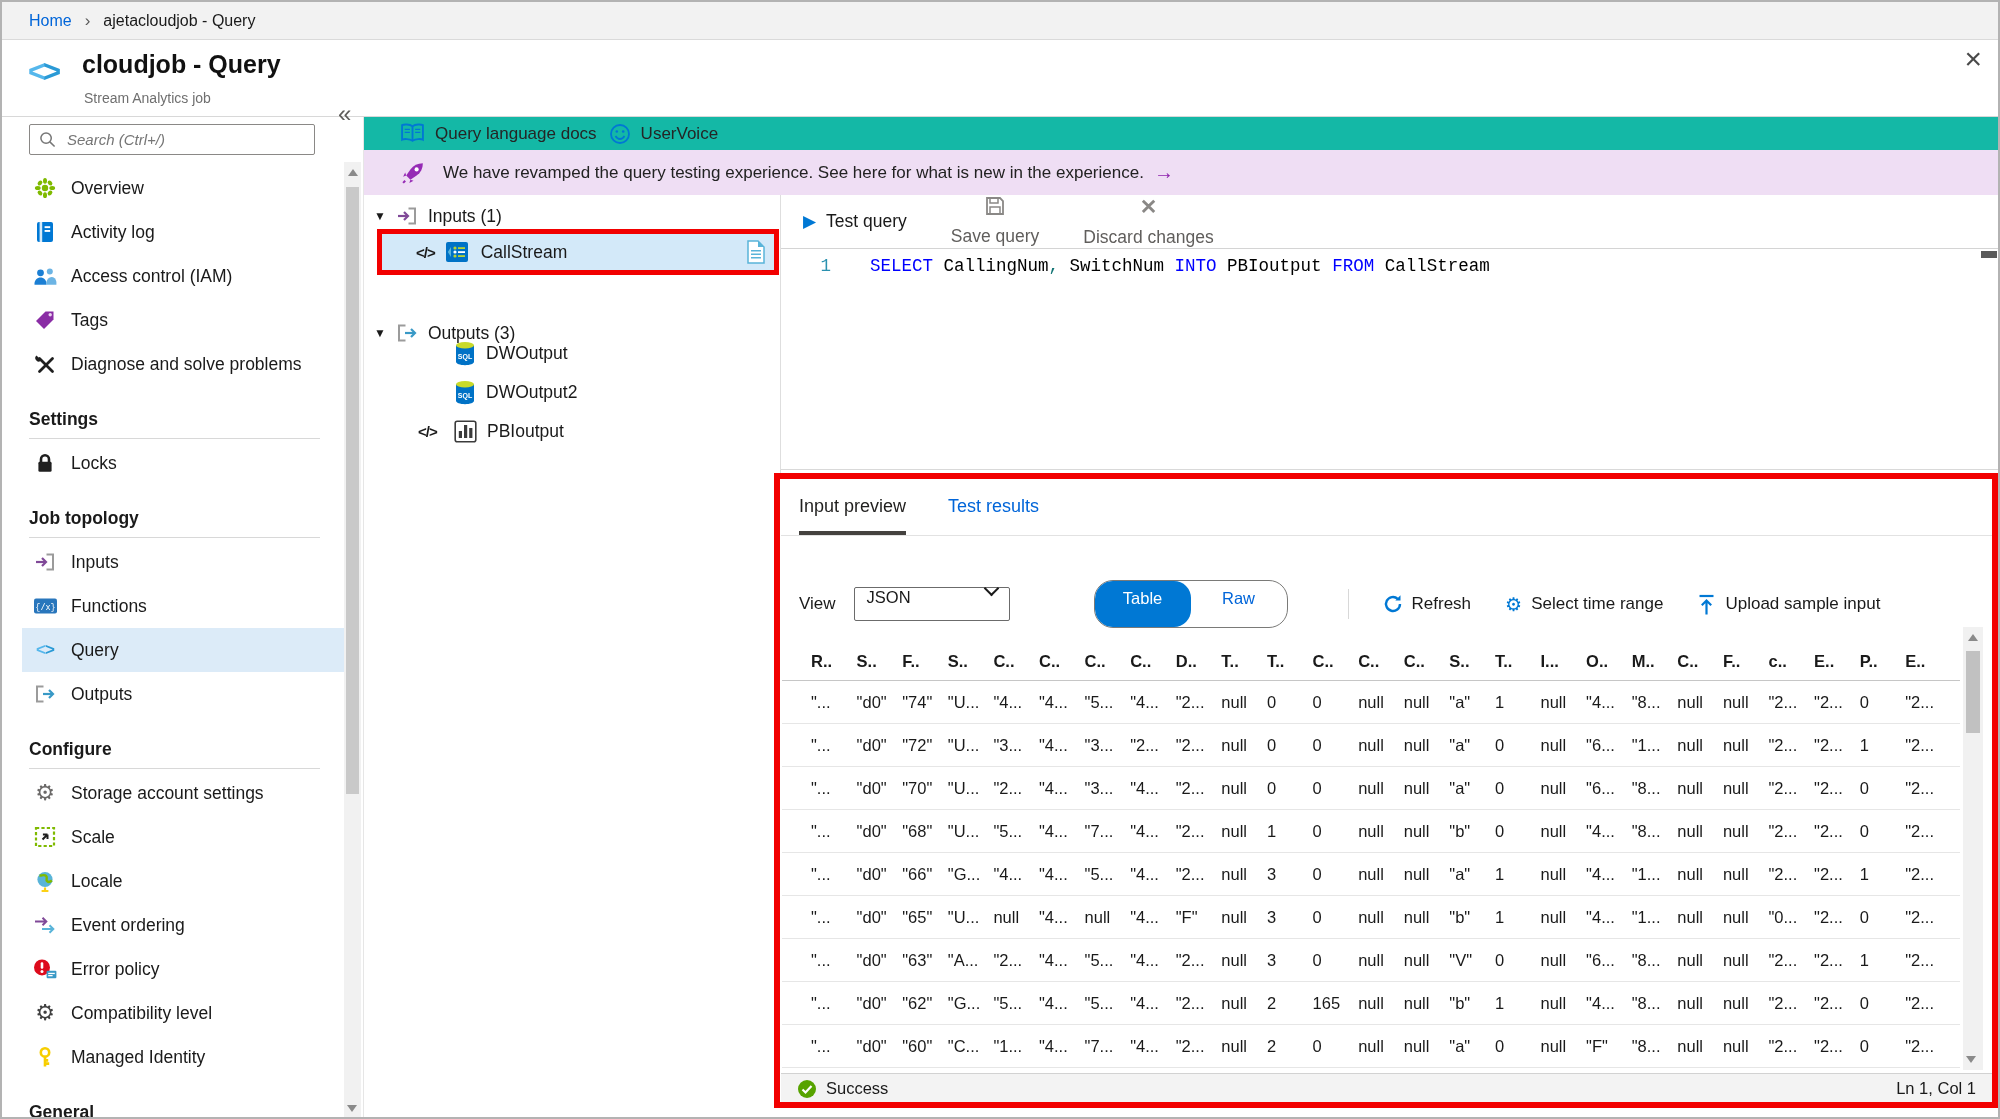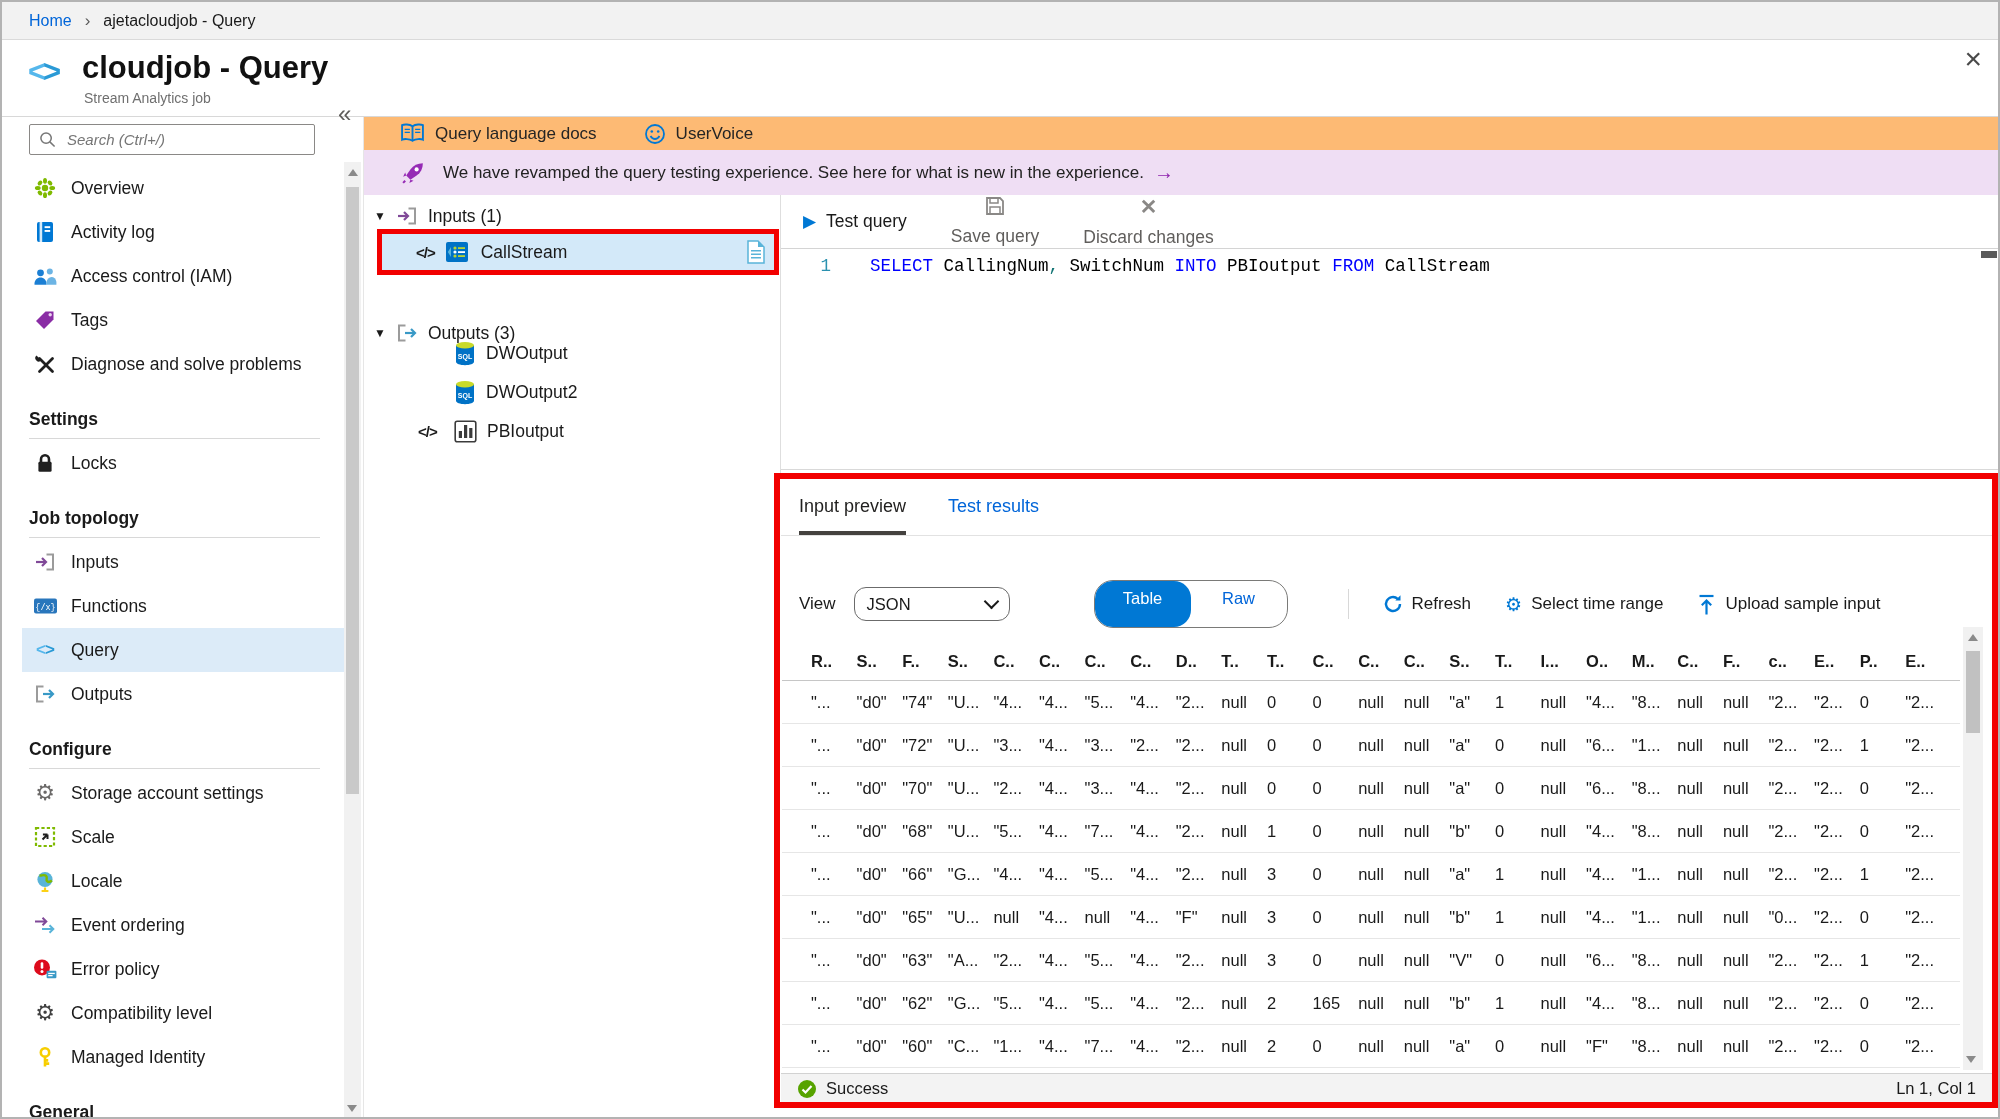--- a/index.html
+++ b/index.html
@@ -9,21 +9,21 @@
   .breadcrumb-bar{position:absolute;left:0;top:0;width:100%;height:38px;background:#f2f2f2;
         border-bottom:1px solid #dadada;display:flex;align-items:center;padding-left:27px;
         box-sizing:border-box;font-size:16px;}
   .bc-home{color:#0065d9;cursor:pointer;}
   .bc-sep{margin:0 13px;color:#5a5a5a;font-size:17px;}
   
   .hdr{position:absolute;left:0;top:38px;width:100%;height:77px;background:#fff;border-bottom:1px solid #d8d8d8;box-sizing:border-box;}
   .title-icon{position:absolute;left:26px;top:14px;font-size:31px;font-weight:700;letter-spacing:-3px;}
   .title-icon .lt{color:#55b7ec;}
   .title-icon .gt{color:#2a9ad6;}
-  .page-title{position:absolute;left:80px;top:10px;font-size:31px;font-weight:700;color:#111;}
+  .page-title{position:absolute;left:80px;top:10px;font-size:25px;font-weight:700;color:#111;}
   .page-subtitle{position:absolute;left:82px;top:50px;font-size:14px;color:#6f6f6f;}
   .close-btn{position:absolute;right:16px;top:2px;font-size:30px;color:#4a4a4a;cursor:pointer;font-weight:400;}
   
   .search-box{position:absolute;left:27px;top:122px;width:286px;height:31px;border:1px solid #8a8886;border-radius:2px;
         background:#fff;display:flex;align-items:center;padding:0 9px;box-sizing:border-box;}
   .search-box input{border:none;outline:none;flex:1;font-style:italic;font-size:15px;color:#333;margin-left:9px;
         font-family:inherit;background:transparent;}
   .search-box input::placeholder{color:#767676;font-style:italic;}
   .collapse{position:absolute;left:336px;top:100px;font-size:24px;color:#5f5d5b;cursor:pointer;line-height:1;}
   .sidebar-list{position:absolute;left:20px;top:164px;width:322px;}
@@ -39,22 +39,22 @@
   .q-ic .lt{color:#55b7ec;}.q-ic .gt{color:#2a9ad6;}
   
   .side-scroll{position:absolute;left:342px;top:160px;width:17px;height:957px;background:#f1f1f1;}
   .side-thumb{position:absolute;left:2px;top:25px;width:13px;height:607px;background:#c9c9c9;}
   .arr-up{width:0;height:0;border-left:5px solid transparent;border-right:5px solid transparent;
         border-bottom:7px solid #8a8a8a;margin:7px auto 0;}
   .arr-down{width:0;height:0;border-left:5px solid transparent;border-right:5px solid transparent;
         border-top:7px solid #8a8a8a;position:absolute;bottom:7px;left:3px;}
   .vline1{position:absolute;left:361px;top:115px;bottom:0;width:1px;background:#e6e6e6;}
   
-  .cmd-bar{position:absolute;left:362px;top:115px;width:1636px;height:33px;background:#fdba74;display:flex;
-        align-items:center;gap:47px;padding-left:36px;box-sizing:border-box;}
+  .cmd-bar{position:absolute;left:362px;top:115px;width:1636px;height:33px;background:#14b8a6;display:flex;
+        align-items:center;gap:12px;padding-left:36px;box-sizing:border-box;}
   .cmd-item{display:flex;align-items:center;gap:10px;font-size:17px;color:#252525;cursor:pointer;}
   .banner{position:absolute;left:362px;top:148px;width:1636px;height:45px;background:#efdef4;display:flex;
         align-items:center;padding-left:36px;box-sizing:border-box;font-size:17px;color:#222;}
   .banner .txt{margin-left:16px;}
   .banner .arrow{margin-left:10px;color:#8f23ad;font-weight:700;font-size:20px;}
   
   .vline2{position:absolute;left:778px;top:193px;height:281px;width:1px;background:#dedede;}
   .tree-row{position:absolute;display:flex;align-items:center;gap:10px;font-size:17.5px;cursor:pointer;}
   .tri{font-size:12px;color:#1a1a1a;}
   .callstream{position:absolute;left:375px;top:227px;width:402px;height:46px;box-sizing:border-box;
@@ -87,22 +87,22 @@
   
   .results-bg{position:absolute;left:777px;top:477px;width:1214px;height:624px;background:#fff;}
   .tabs{position:absolute;left:797px;top:479px;height:54px;display:flex;gap:42px;align-items:stretch;}
   .tab{font-size:18px;display:flex;align-items:center;cursor:pointer;border-bottom:4px solid transparent;box-sizing:border-box;}
   .tab.active{color:#201f1e;border-bottom-color:#44423f;}
   .tab.inactive{color:#0065d9;}
   .tabs-border{position:absolute;left:779px;top:533px;width:1211px;height:1px;background:#e2e2e2;}
   .events-msg{position:absolute;left:797px;top:551px;font-size:17px;color:#232323;}
   .controls{position:absolute;left:797px;top:583px;height:38px;display:flex;align-items:center;}
   .view-lbl{font-size:17px;}
-  .dropdown{margin-left:18px;width:156px;height:34px;border:1px solid #6b6b6b;border-radius:12px;display:flex;
-        align-items:center;justify-content:space-between;padding:0 12px;box-sizing:border-box;font-size:16.5px;cursor:pointer;background:#fff;}
+  .dropdown{margin-left:18px;width:156px;height:34px;border:1px solid #6b6b6b;border-radius:2px;display:flex;
+        justify-content:space-between;padding:0 12px;box-sizing:border-box;font-size:16.5px;cursor:pointer;background:#fff;}
   .chev{width:9px;height:9px;border-right:2px solid #1a1a1a;border-bottom:2px solid #1a1a1a;transform:rotate(45deg);margin-top:-5px;}
   .toggle{margin-left:84px;width:194px;height:48px;border:1px solid #7a7a78;border-radius:19px;display:flex;
         box-sizing:border-box;overflow:hidden;background:#fff;}
   .seg{flex:1;text-align:center;line-height:34px;font-size:16.5px;cursor:pointer;}
   .seg.on{background:#0078d4;color:#fff;border-radius:17px;}
   .seg.off{color:#0065d9;}
   .ctl-div{margin-left:60px;width:1px;height:30px;background:#d8d8d8;}
   .actions{display:flex;align-items:center;}
   .action{display:flex;align-items:center;gap:9px;font-size:17px;cursor:pointer;margin-left:34px;}
   .action .a-ic{display:flex;align-items:center;}

